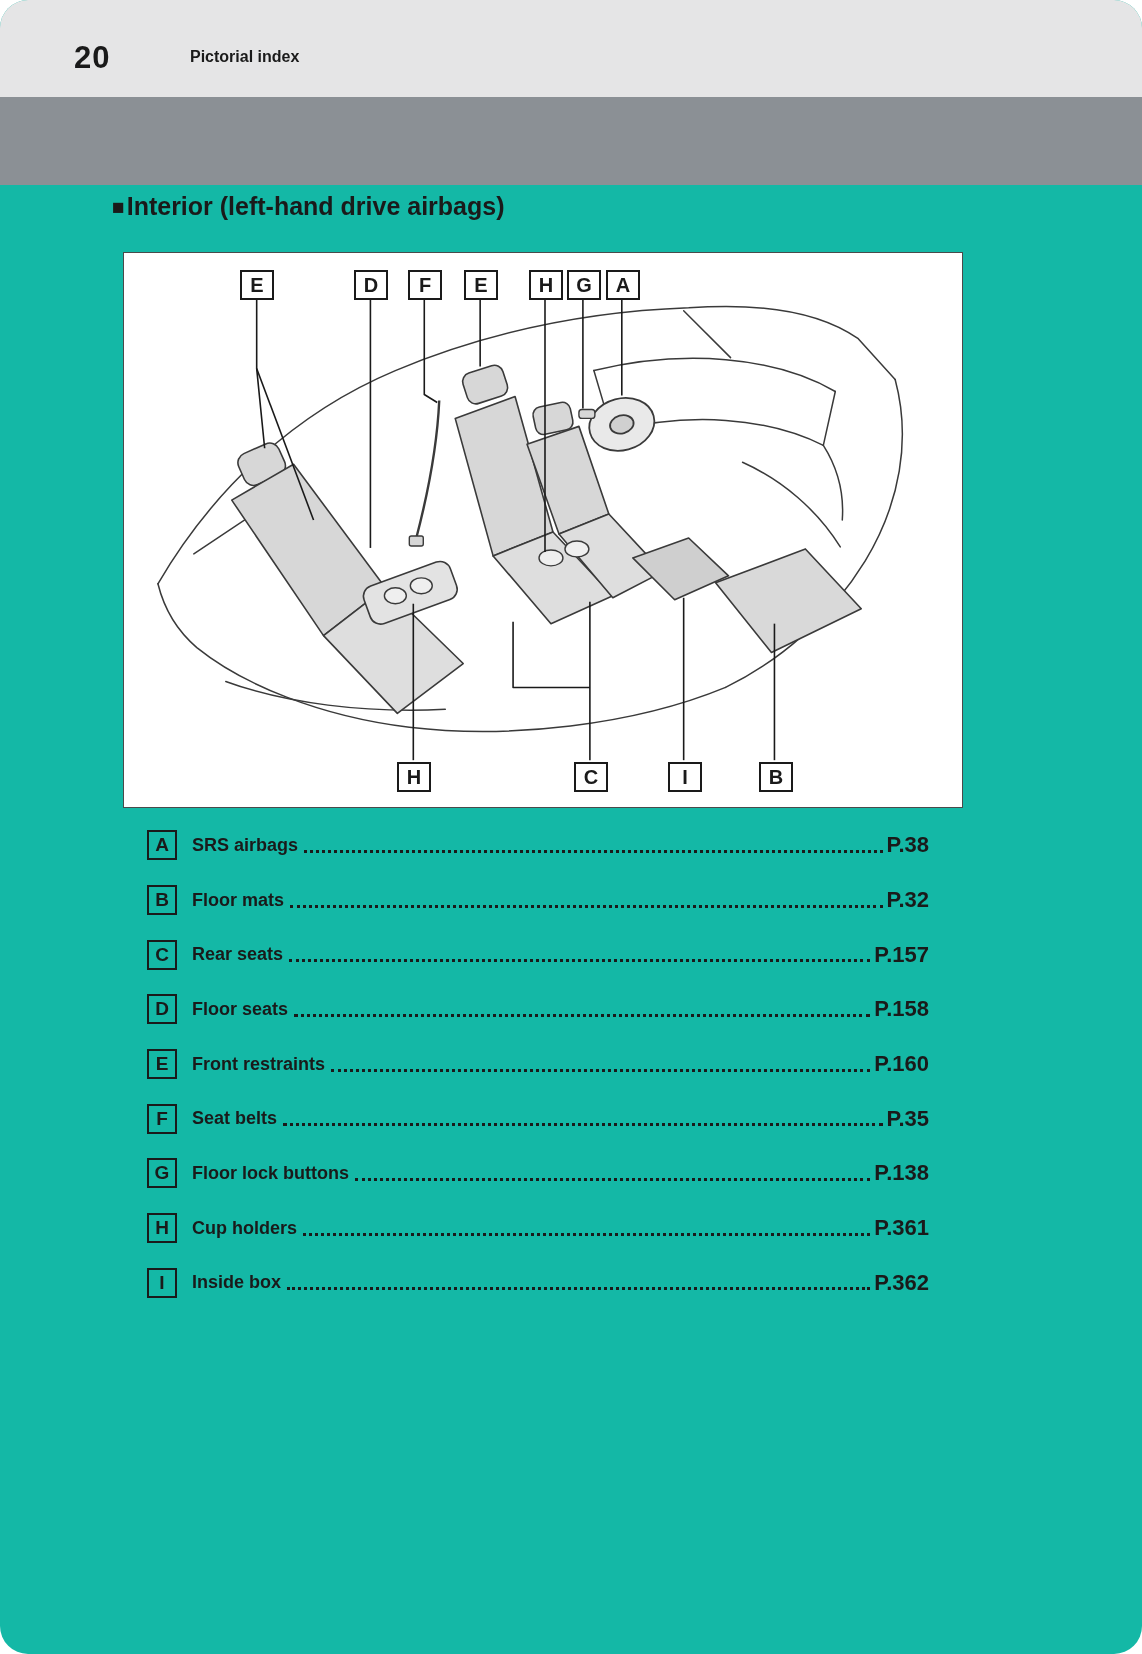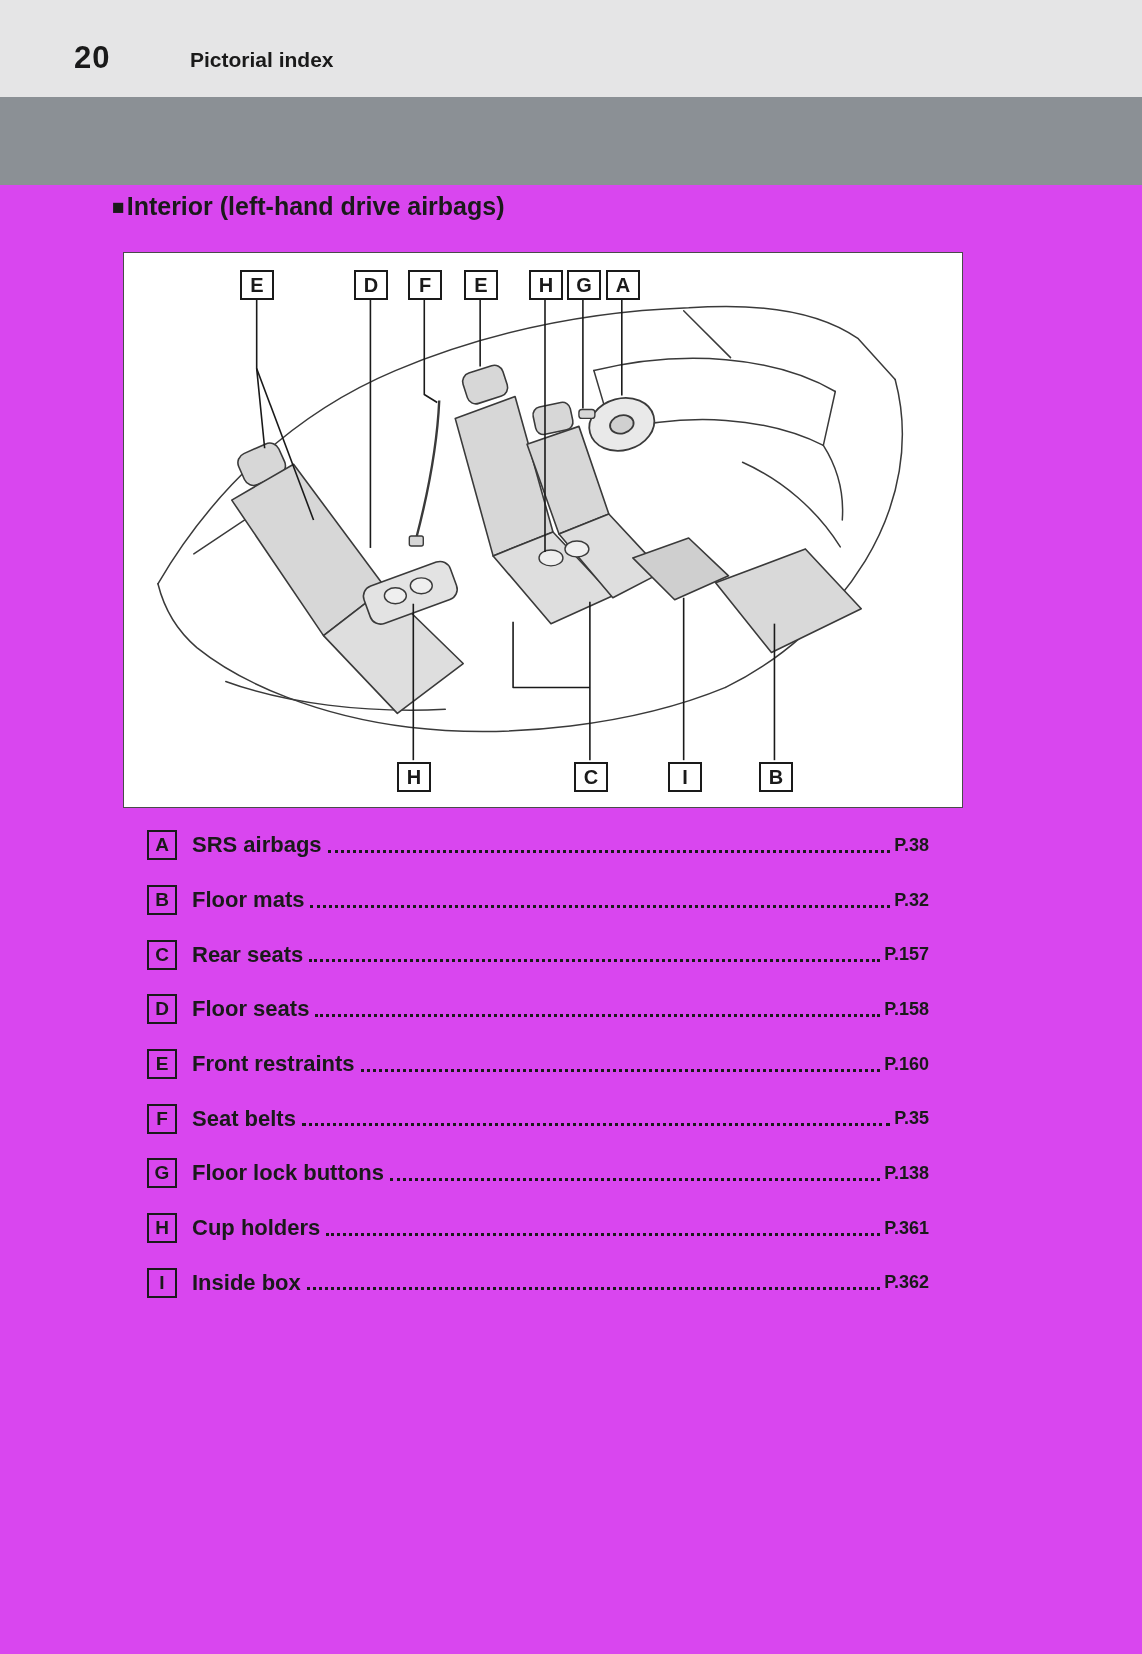--- a/index.html
+++ b/index.html
@@ -1,41 +1,41 @@
 <!DOCTYPE html>
 <html><head>
 <meta charset="utf-8">
 <style>
   html,body{margin:0;padding:0;background:#ffffff;}
   .page{
-    position:relative;width:1142px;height:1654px;background:#d946ef;
-    font-family:"Liberation Sans","DejaVu Sans",sans-serif;color:#1a1a1a;overflow:hidden;
+    position:relative;width:1142px;height:1654px;background:#14b8a6;
+    font-family:"Liberation Sans","DejaVu Sans",sans-serif;color:#1a1a1a;overflow:hidden;border-radius:28px;
   }
   .page-header{position:absolute;left:0;top:0;width:1142px;height:97px;background:#e5e5e6;}
   .page-number{position:absolute;left:74px;top:40px;font-size:31px;font-weight:bold;letter-spacing:1px;}
-  .header-title{position:absolute;left:190px;top:48px;font-size:21px;font-weight:bold;}
+  .header-title{position:absolute;left:190px;top:48px;font-size:16px;font-weight:bold;}
   .band{position:absolute;left:0;top:97px;width:1142px;height:88px;background:#8b9095;}
   .section-heading{position:absolute;left:112px;top:192px;margin:0;font-size:25px;font-weight:bold;display:flex;align-items:center;}
   .heading-marker{font-size:21px;line-height:1;margin-right:2px;}
   .diagram-frame{position:absolute;left:123px;top:252px;width:840px;height:556px;border:1px solid #4a4a4a;box-sizing:border-box;background:#ffffff;}
   .diagram-frame svg{position:absolute;left:0;top:0;width:100%;height:100%;}
   .dlabel{
     position:absolute;width:34px;height:30px;border:2px solid #1a1a1a;background:#ffffff;
     box-sizing:border-box;display:flex;align-items:center;justify-content:center;
     font-size:20px;font-weight:bold;line-height:1;
   }
   .legend{position:absolute;left:147px;top:818px;width:782px;margin:0;padding:0;list-style:none;}
   .legend-row{display:flex;align-items:center;height:54.7px;}
   .key-box{
     width:30px;height:30px;border:2px solid #1a1a1a;box-sizing:border-box;flex:0 0 auto;
     display:flex;align-items:center;justify-content:center;font-size:19px;font-weight:bold;margin-right:15px;
   }
-  .item-label{font-size:22px;font-weight:bold;white-space:nowrap;}
+  .item-label{font-size:18px;font-weight:bold;white-space:nowrap;}
   .leader{flex:1;margin:0 4px 0 6px;border-bottom:3px dotted #1a1a1a;position:relative;top:6px;height:0;}
-  .page-ref{font-size:18px;font-weight:bold;white-space:nowrap;}
+  .page-ref{font-size:22px;font-weight:bold;white-space:nowrap;}
 </style>
 </head>
 <body>
 
 <div class="page">
 
   <header class="page-header">
     <span class="page-number">20</span>
     <span class="header-title">Pictorial index</span>
   </header>

